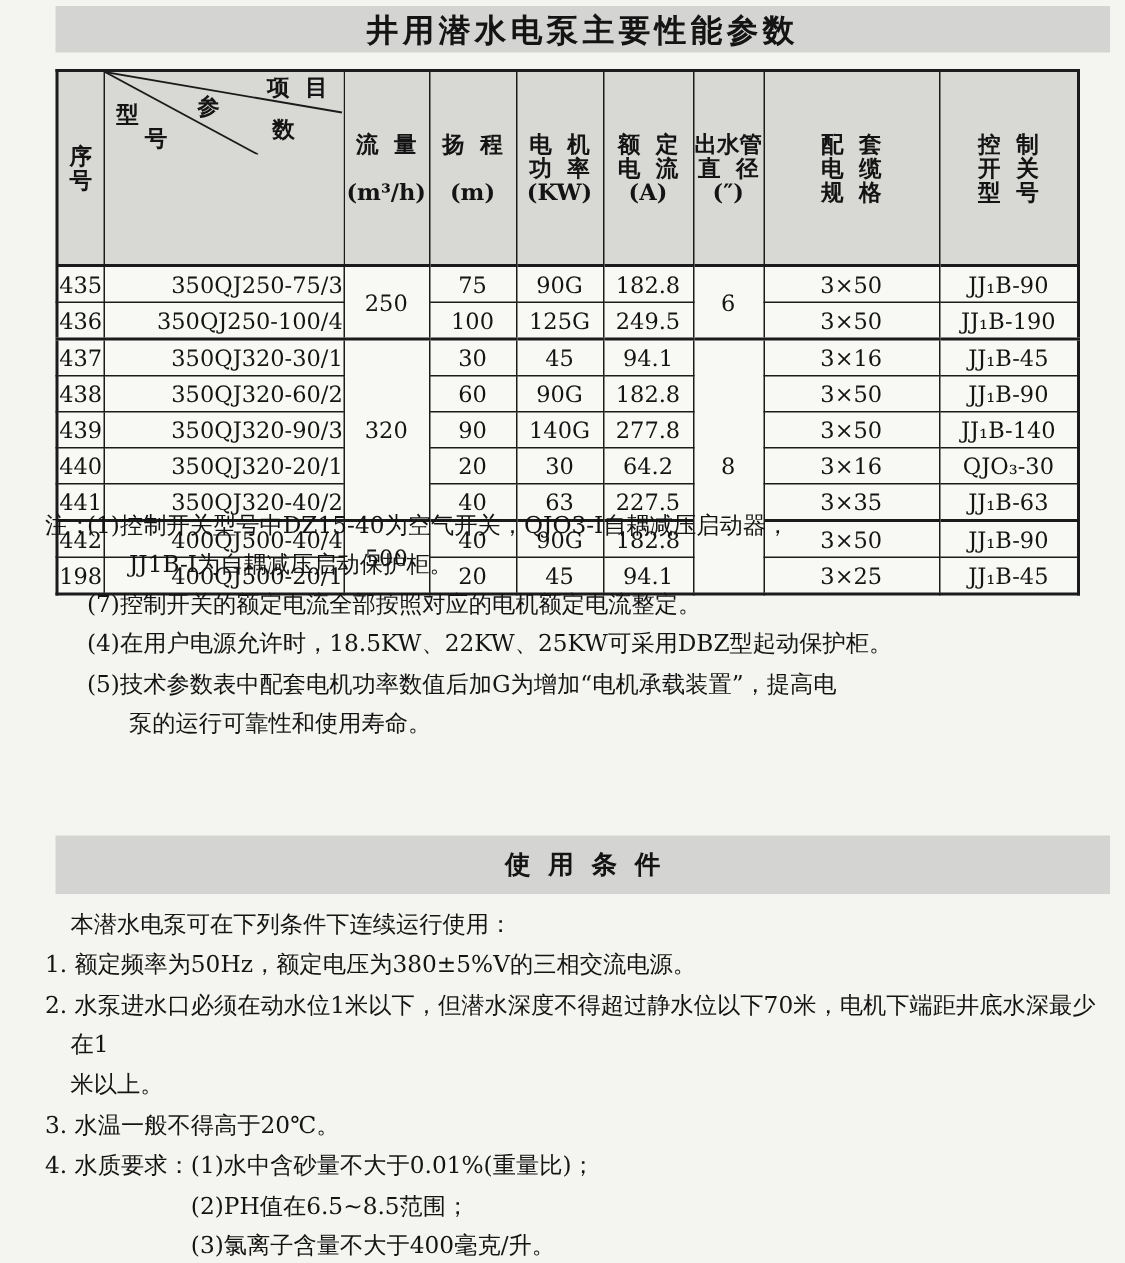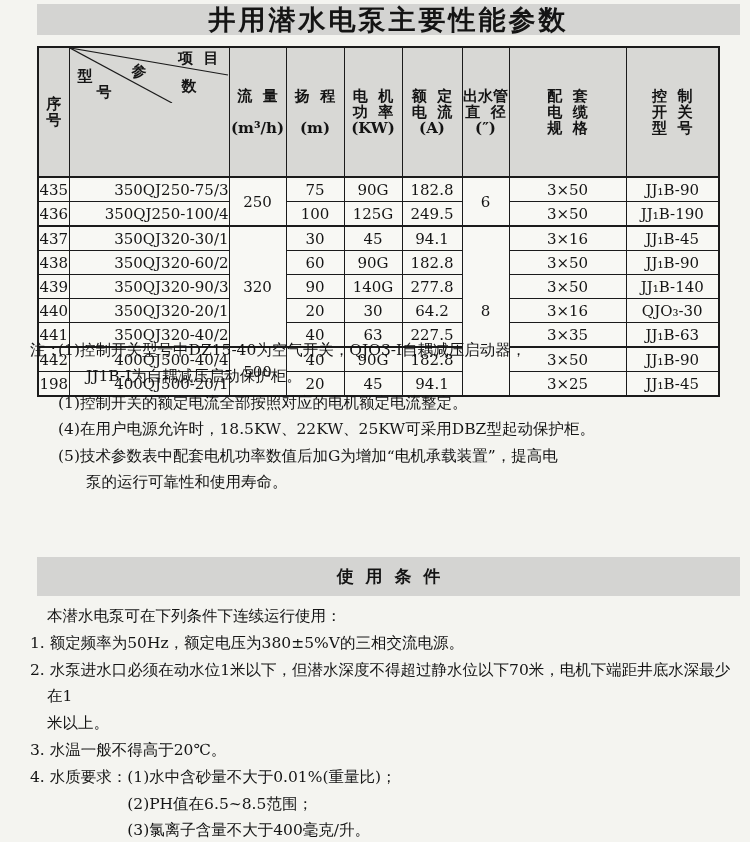--- a/index.html
+++ b/index.html
@@ -10,21 +10,21 @@
     font-family:"DejaVu Serif","DejaVu Sans","Liberation Serif",serif;
     color:#141414;
     overflow:hidden;
   }
   .bar{
     position:absolute;left:37px;width:703px;
     background:#d4d4d2;
     display:flex;align-items:center;justify-content:center;
     font-weight:bold;white-space:pre;
   }
-  .bar.title{top:4px;height:31px;font-size:27px;letter-spacing:3px;}
+  .bar.title{top:4px;height:31px;font-size:21px;letter-spacing:3px;}
   .bar.cond{top:557px;height:39px;font-size:17px;}
 
   table.spec{
     position:absolute;left:37px;top:46px;
     border-collapse:collapse;table-layout:fixed;
     border:2px solid #1b1b1b;
   }
   table.spec th,table.spec td{
     border:1px solid #1b1b1b;
     text-align:center;vertical-align:middle;
@@ -214,21 +214,21 @@
         <td>3×25</td>
         <td>JJ₁B-45</td>
       </tr>
     </tbody>
   </table>
 
   <div class="notes">
     <span class="note-label">注：</span>
     <div class="note-item">(1)控制开关型号中DZ15-40为空气开关，QJO3-I自耦减压启动器，
 JJ1B-I为自耦减压启动保护柜。</div>
-    <div class="note-item">(1)控制开关的额定电流全部按照对应的电机额定电流整定。</div>
+    <div class="note-item">(7)控制开关的额定电流全部按照对应的电机额定电流整定。</div>
     <div class="note-item">(4)在用户电源允许时，18.5KW、22KW、25KW可采用DBZ型起动保护柜。</div>
     <div class="note-item">(5)技术参数表中配套电机功率数值后加G为增加“电机承载装置”，提高电
 泵的运行可靠性和使用寿命。</div>
   </div>
 
   <div class="bar cond">使  用  条  件</div>
 
   <div class="conds">
     <div class="cond-intro">本潜水电泵可在下列条件下连续运行使用：</div>
     <div class="cond-item">1. 额定频率为50Hz，额定电压为380±5%V的三相交流电源。</div>

